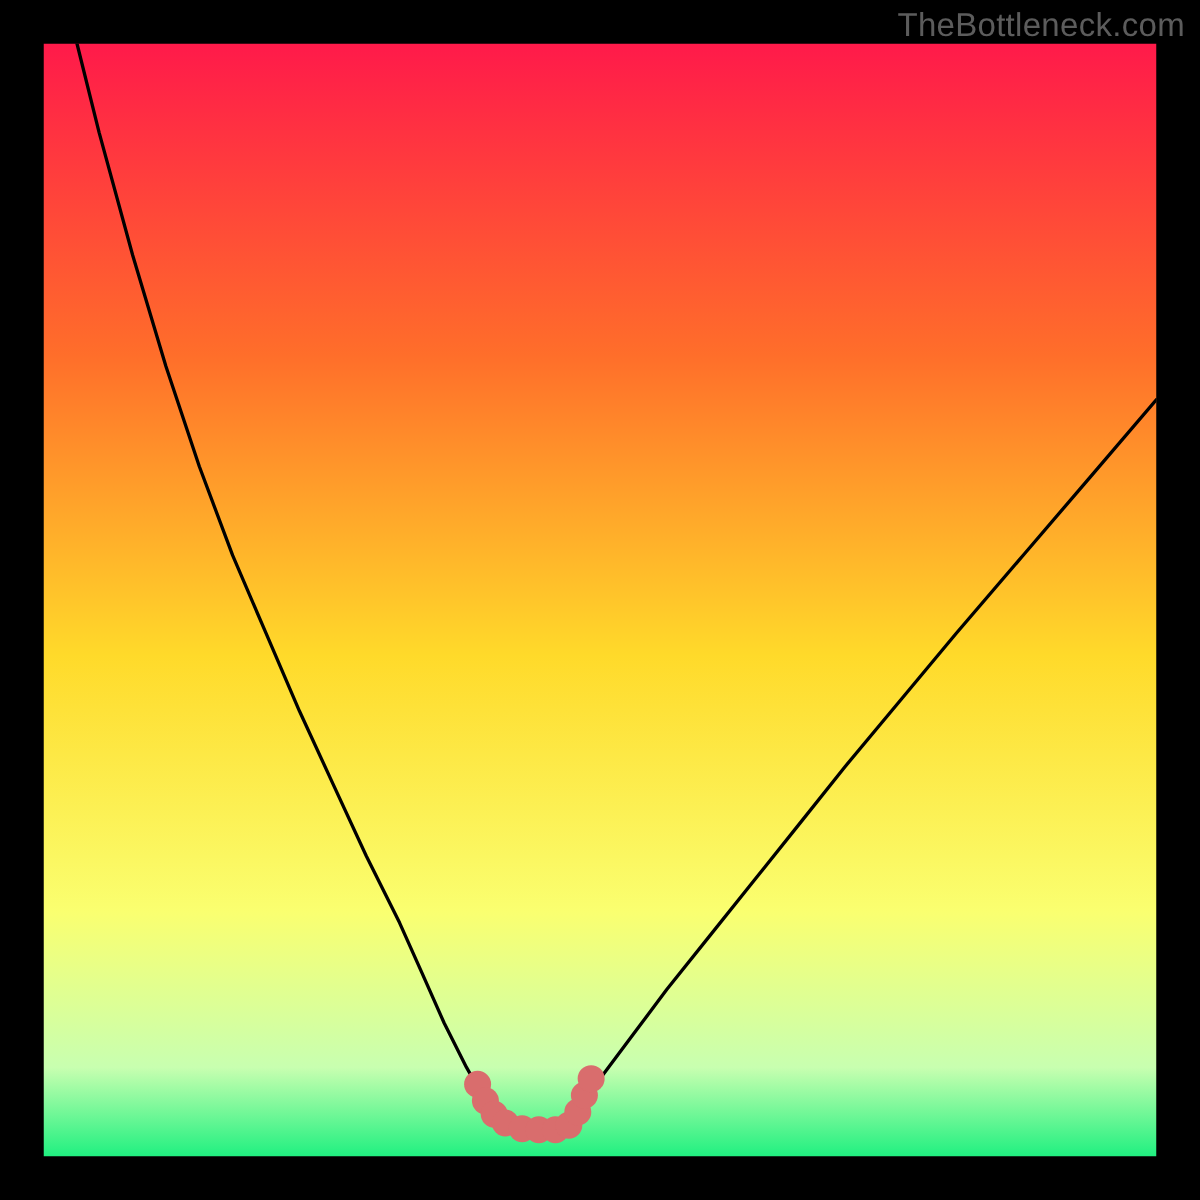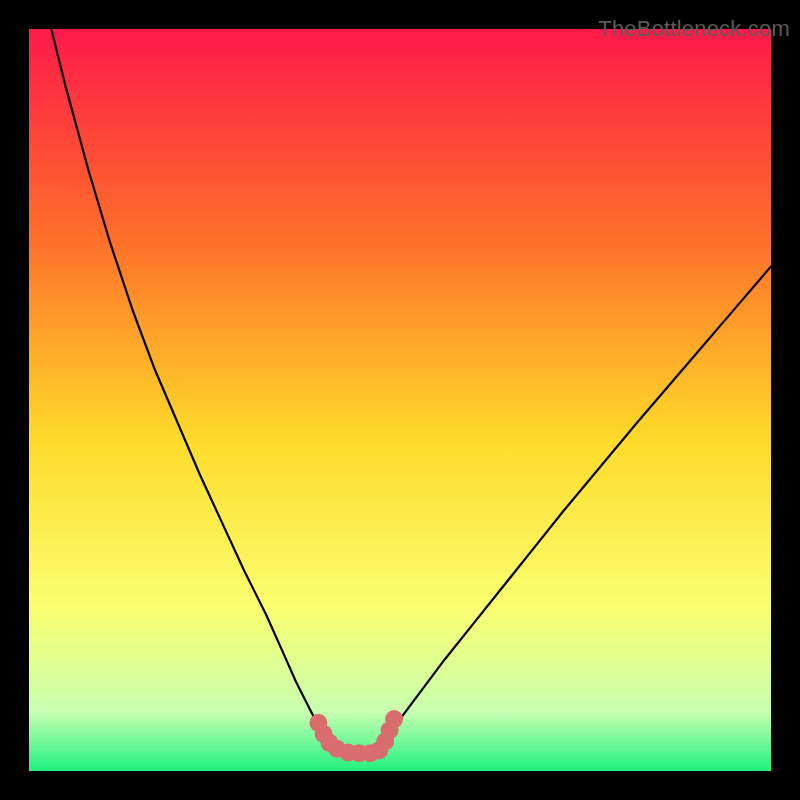--- a/index.html
+++ b/index.html
@@ -6,21 +6,21 @@
     margin: 0;
     padding: 0;
     width: 800px;
     height: 800px;
     background: #000;
     position: relative;
     font-family: Arial, sans-serif;
   }
   .watermark {
     position: absolute;
-    top: 16px;
+    top: 4px;
     right: 10px;
     color: #5c5c5c;
     font-size: 22px;
     font-weight: 500;
     z-index: 10;
     letter-spacing: 0.2px;
   }
   .plot-container {
     position: absolute;
     left: 29px;

